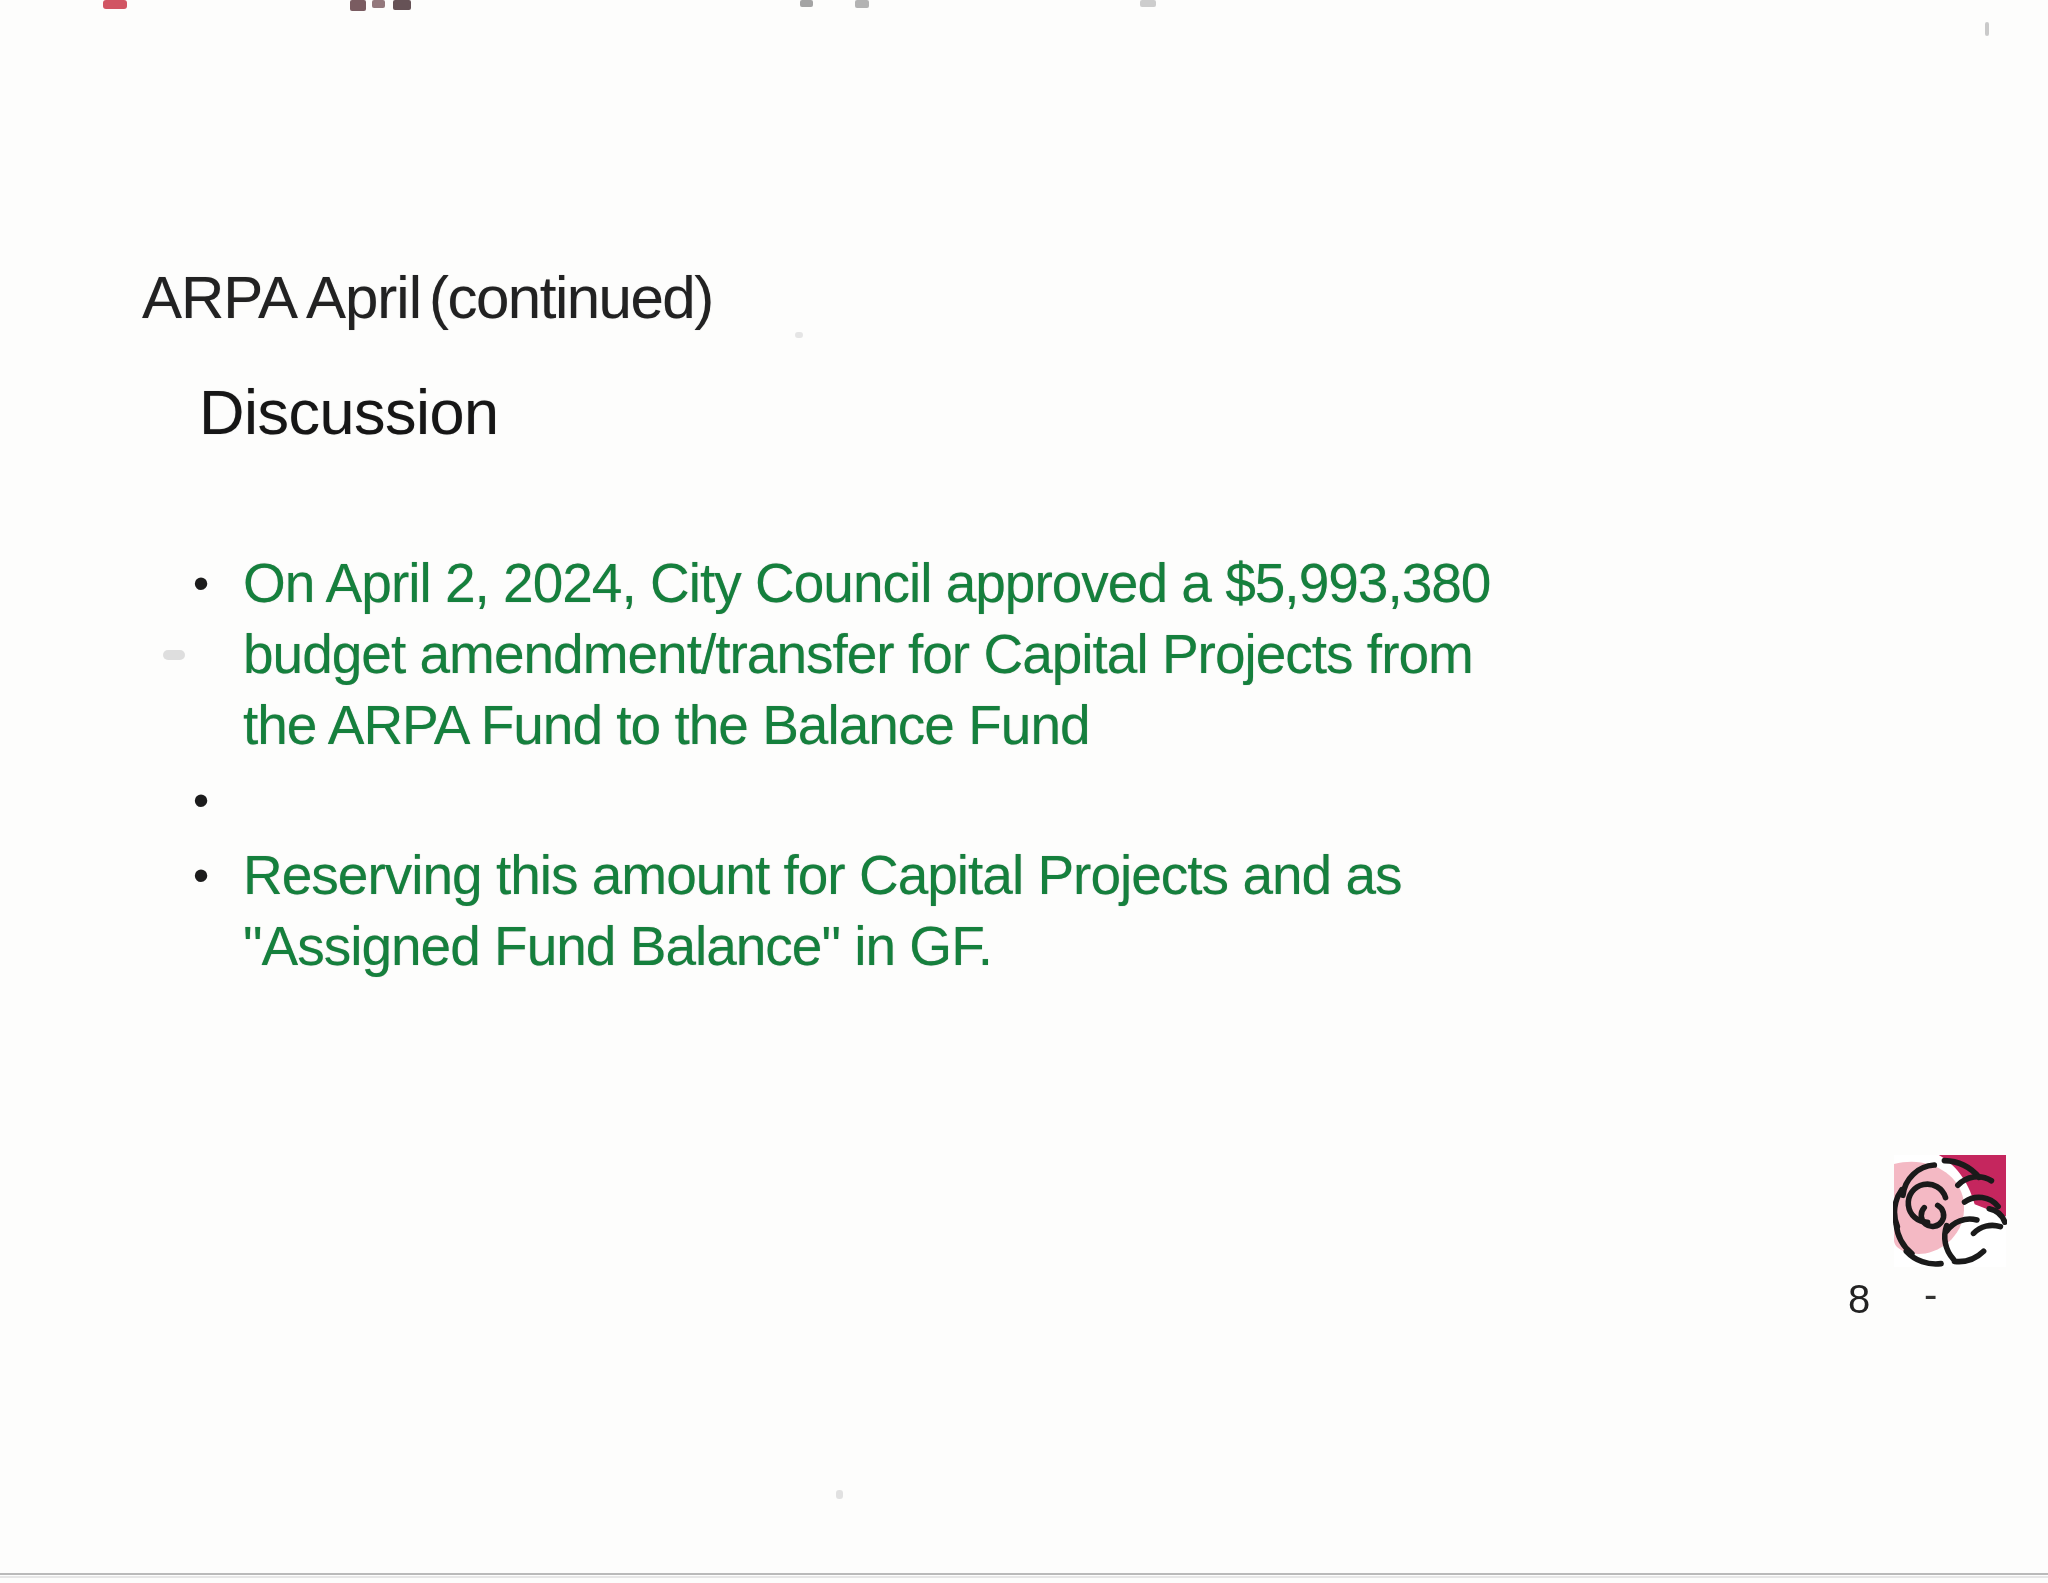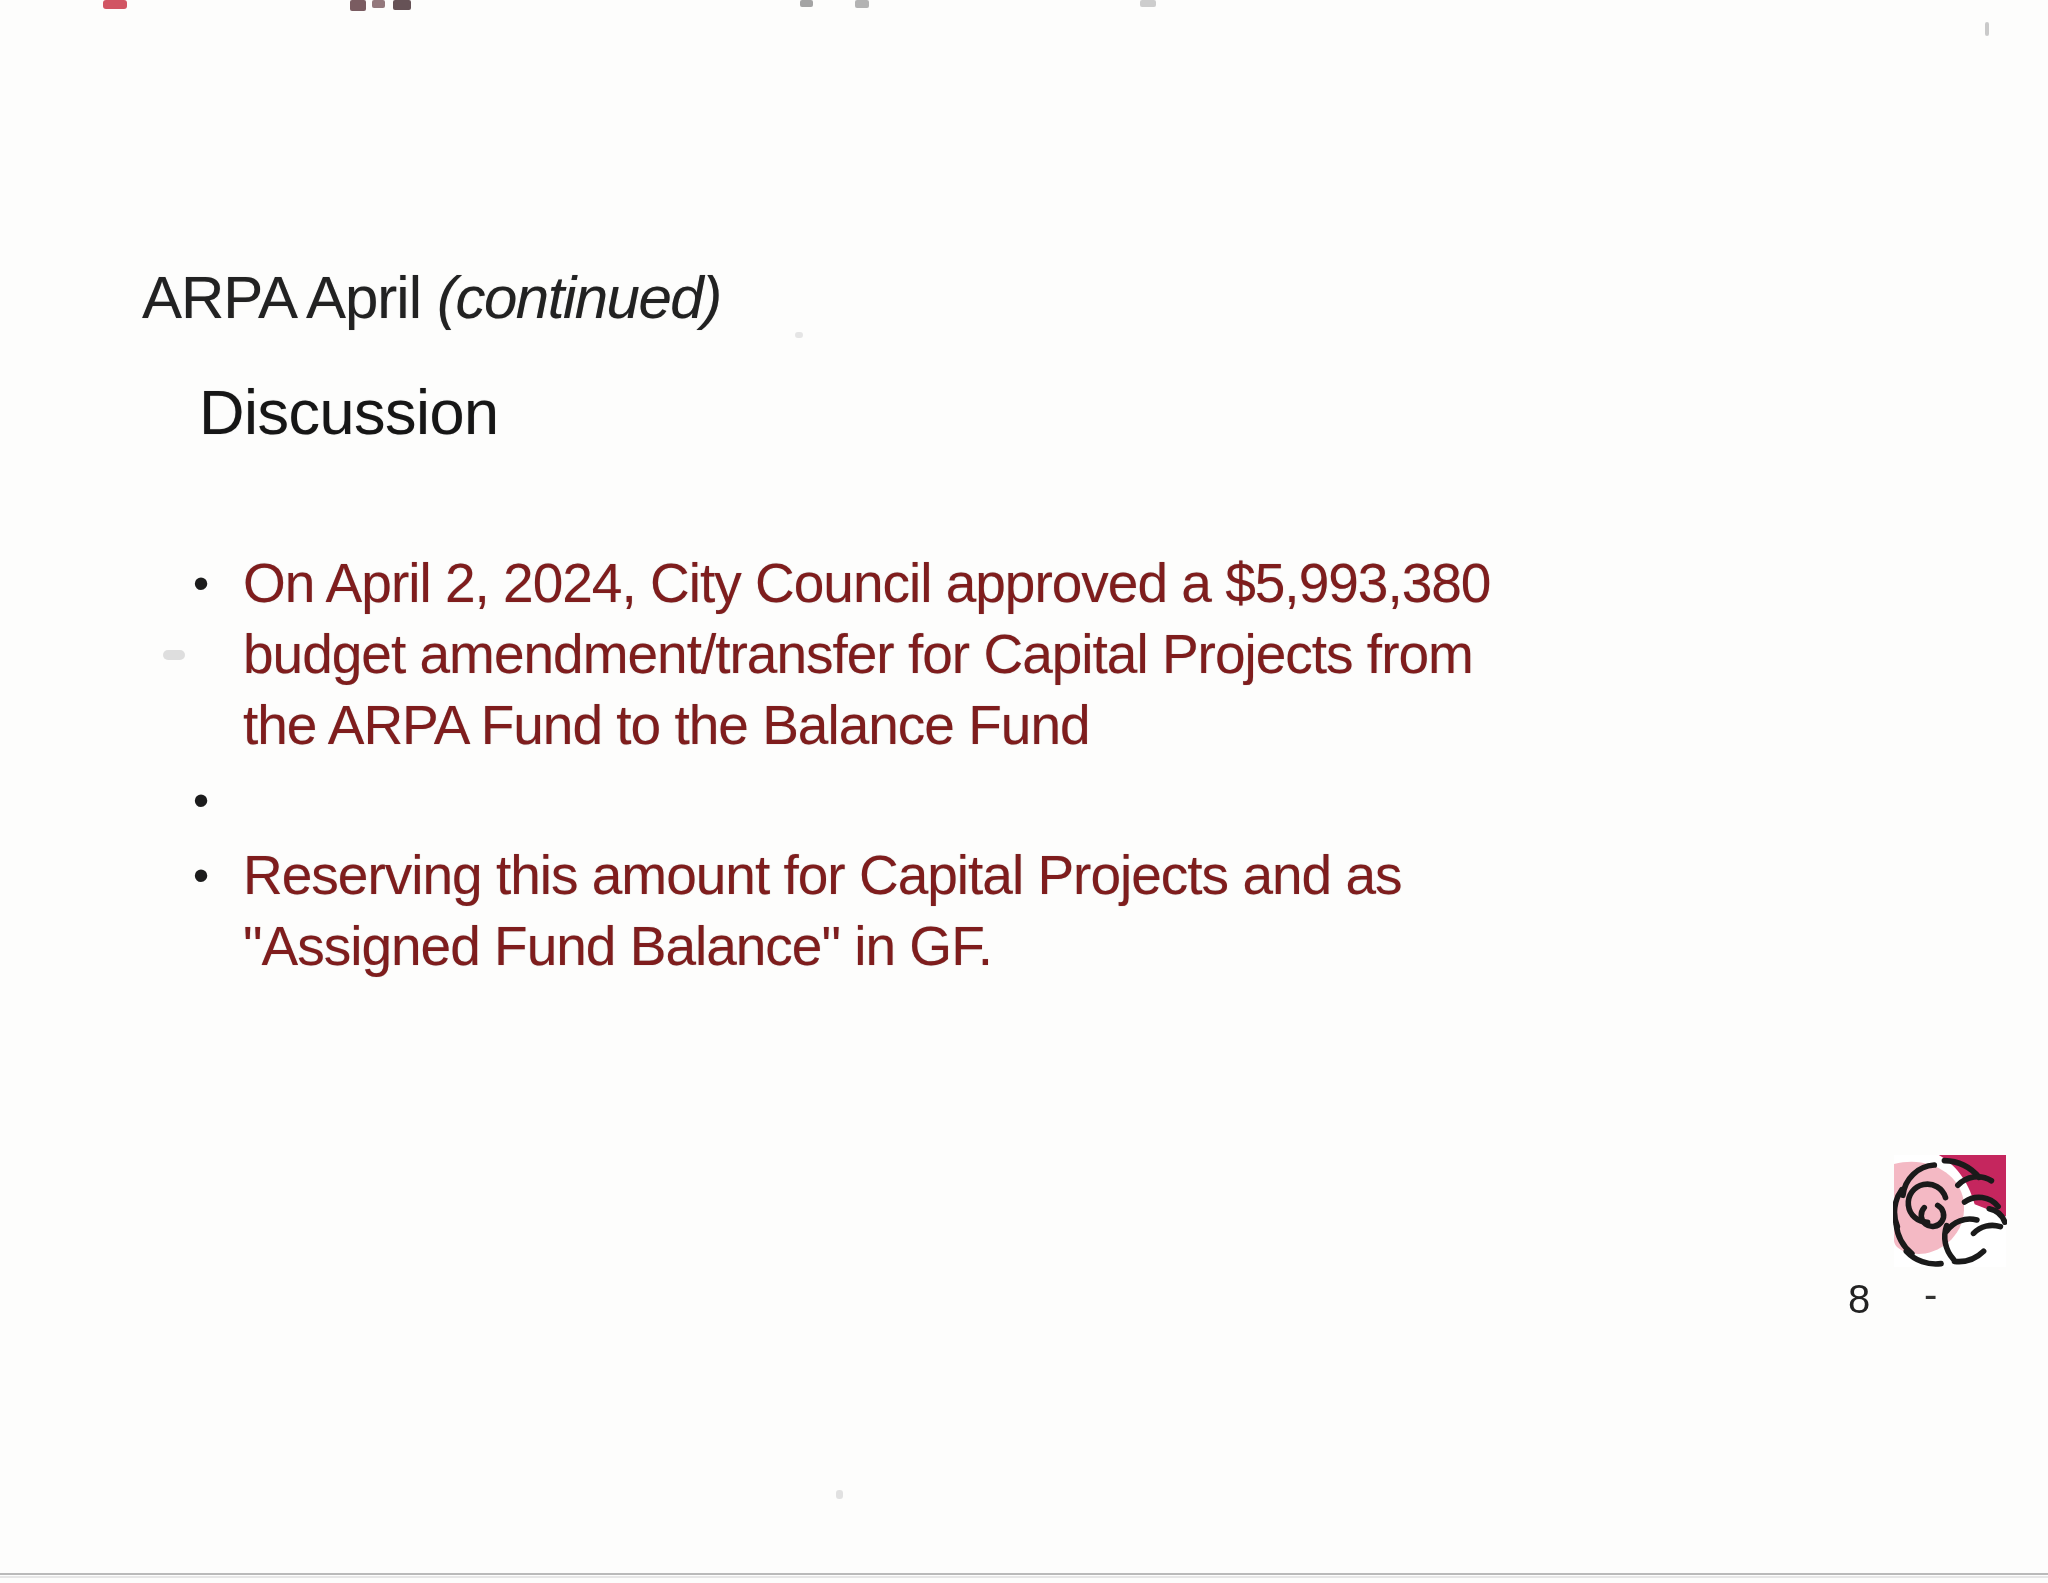--- a/index.html
+++ b/index.html
@@ -9,37 +9,37 @@
     font-family:"Liberation Sans", sans-serif;
     color:#1c1c1c;
   }
   .page{position:absolute;inset:0;}
   
   .title{
     position:absolute;left:142px;top:263px;margin:0;
     font-size:60px;font-weight:400;letter-spacing:-1px;white-space:pre;
     color:#222;text-shadow:0 0 1px rgba(40,40,40,.35);
   }
-  .title .cont{font-style:italic;margin-left:16px;letter-spacing:-1.5px;}
+  .title .cont{margin-left:8px;letter-spacing:-1.5px;}
   
   .heading{
     position:absolute;left:199px;top:376px;margin:0;
     font-size:63px;font-weight:400;letter-spacing:-0.5px;
     color:#161616;text-shadow:0 0 1px rgba(30,30,30,.35);
   }
   
   .bullets{position:absolute;left:193px;top:548px;width:1560px;}
   .bullet-item{display:flex;align-items:flex-start;margin-bottom:4px;}
   .bullet-dot{
     flex:0 0 50px;width:50px;font-size:46px;line-height:71px;
     color:#1c1c1c;
   }
   .bullet-text{
     font-size:55px;line-height:71px;letter-spacing:-1px;
-    color:#7f1d1d;text-shadow:0 0 1px rgba(35,35,35,.4);
+    color:#15803d;text-shadow:0 0 1px rgba(35,35,35,.4);
   }
   .bullet-line{white-space:pre;}
   
   .pageno{
     position:absolute;left:1848px;top:1277px;
     font-size:40px;color:#222;
   }
   .pagedash{
     position:absolute;left:1924px;top:1272px;
     font-size:40px;color:#333;

